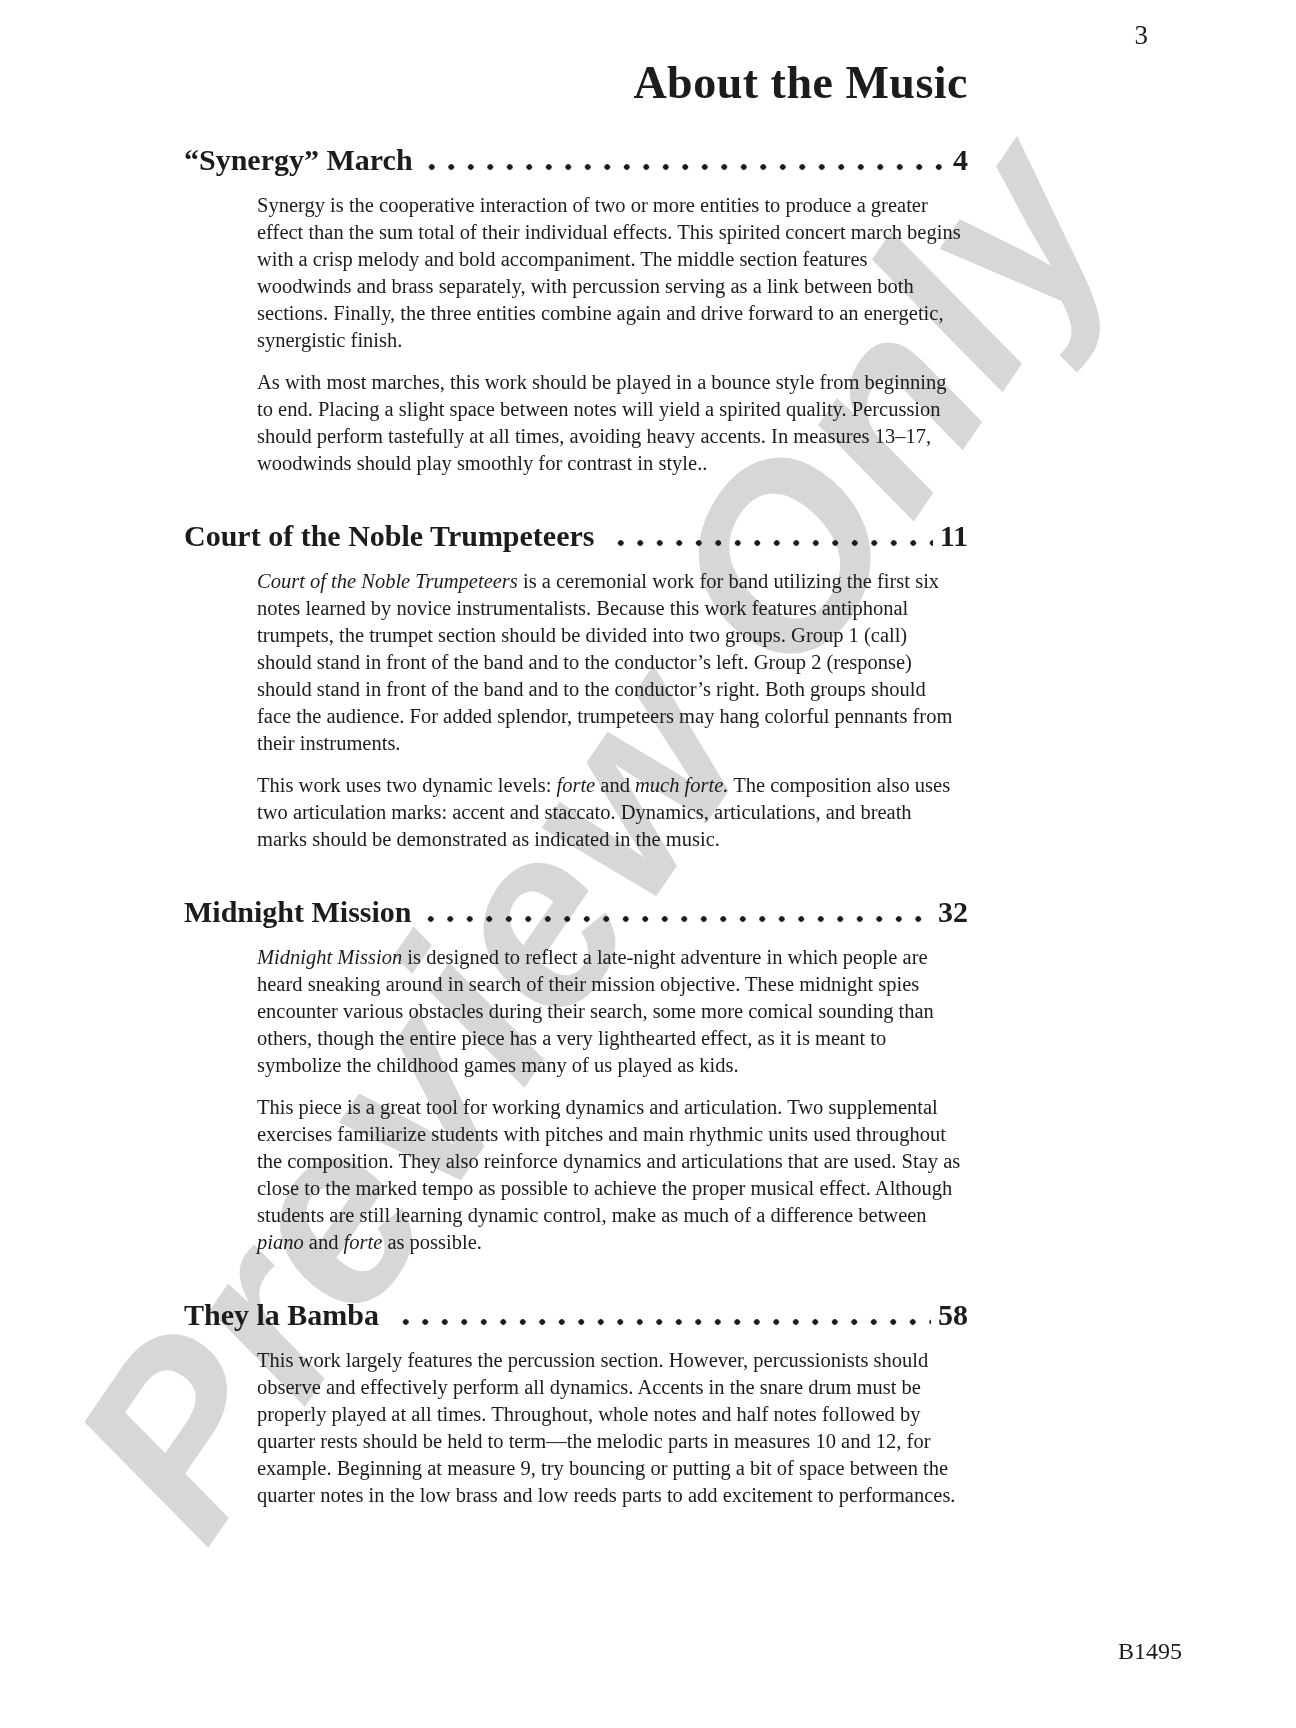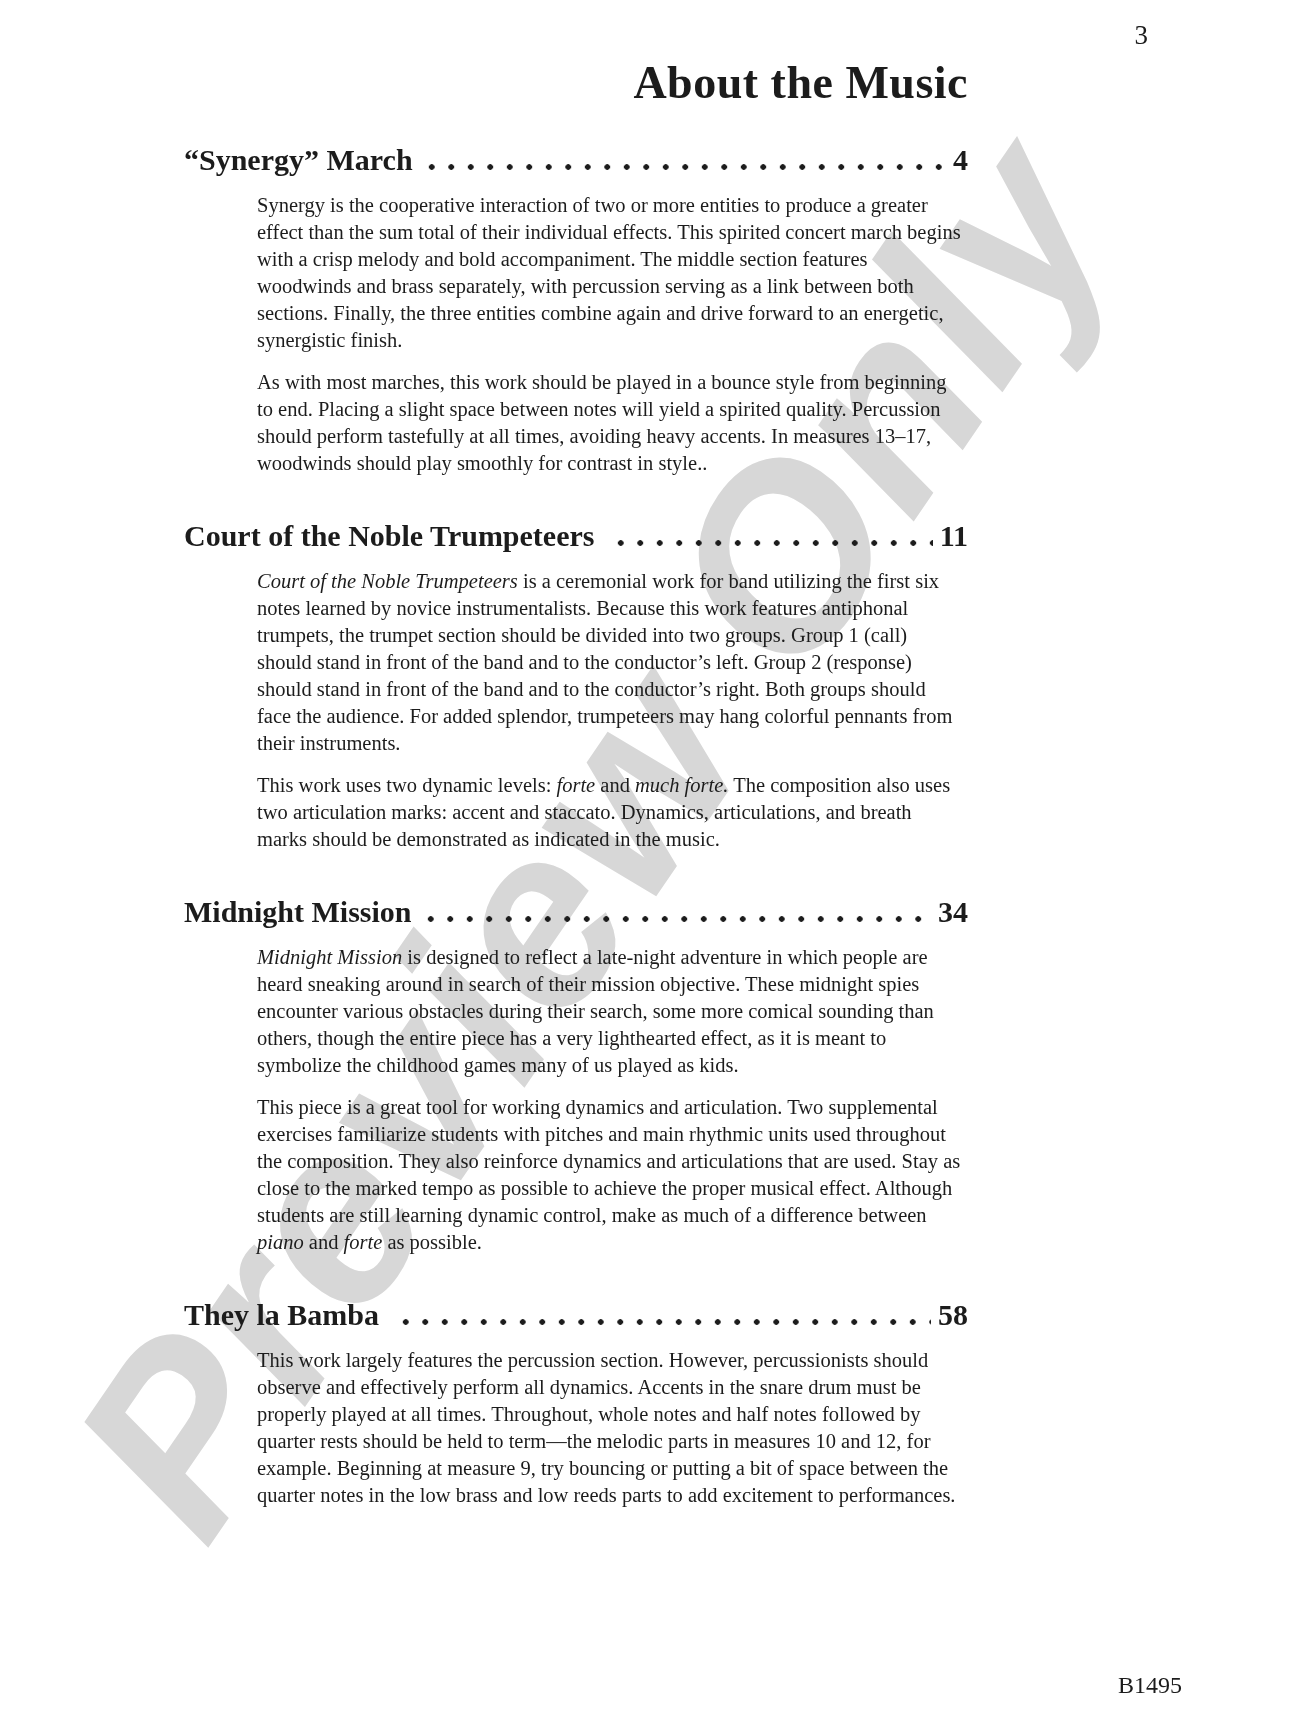--- a/index.html
+++ b/index.html
@@ -8,21 +8,21 @@
     overflow:hidden; font-family:"Liberation Serif", serif; color:#1c1c1c;
   }
   .watermark {
     position:absolute; left:592px; top:835px;
     transform:translate(-50%,-50%) rotate(-55.5deg);
     font-family:"Liberation Sans", sans-serif; font-weight:bold; font-style:italic;
     font-size:252px; letter-spacing:3px; color:#d7d7d7; white-space:nowrap;
     z-index:0; user-select:none;
   }
   .page-number { position:absolute; top:20px; right:148px; font-size:27px; z-index:2; }
-  .footer-code { position:absolute; top:1672px; right:114px; font-size:24px; z-index:2; }
+  .footer-code { position:absolute; top:1638px; right:114px; font-size:24px; z-index:2; }
   .content { position:absolute; left:184px; top:0; width:784px; z-index:1; }
   .title {
     font-size:46px; font-weight:bold; text-align:right;
     margin:56px 0 0 0; letter-spacing:0.5px;
   }
   .toc-section { margin-top:42px; }
   .toc-section:first-child { margin-top:34px; }
   .toc-line { display:flex; align-items:baseline; }
   .toc-title { font-size:30px; font-weight:bold; white-space:pre; padding-right:9px; }
   .toc-dots {
@@ -65,21 +65,21 @@
     <div class="paragraphs">
             <p><span class="it">Court of the Noble Trumpeteers</span><span> is a ceremonial work for band utilizing the first six notes learned by novice instrumentalists. Because this work features antiphonal trumpets, the trumpet section should be divided into two groups. Group 1 (call) should stand in front of the band and to the conductor’s left. Group 2 (response) should stand in front of the band and to the conductor’s right. Both groups should face the audience. For added splendor, trumpeteers may hang colorful pennants from their instruments.</span></p>
             <p><span>This work uses two dynamic levels: </span><span class="it">forte</span><span> and </span><span class="it">much forte.</span><span> The composition also uses two articulation marks: accent and staccato. Dynamics, articulations, and breath marks should be demonstrated as indicated in the music.</span></p>
           </div>
   </section>
 
   <section class="toc-section">
     <div class="toc-line">
       <span class="toc-title">Midnight Mission</span>
       <span class="toc-dots"></span>
-      <span class="toc-page">34</span>
+      <span class="toc-page">32</span>
     </div>
     <div class="paragraphs">
             <p><span class="it">Midnight Mission</span><span> is designed to reflect a late-night adventure in which people are heard sneaking around in search of their mission objective. These midnight spies encounter various obstacles during their search, some more comical sounding than others, though the entire piece has a very lighthearted effect, as it is meant to symbolize the childhood games many of us played as kids.</span></p>
             <p><span>This piece is a great tool for working dynamics and articulation. Two supplemental exercises familiarize students with pitches and main rhythmic units used throughout the composition. They also reinforce dynamics and articulations that are used. Stay as close to the marked tempo as possible to achieve the proper musical effect. Although students are still learning dynamic control, make as much of a difference between </span><span class="it">piano</span><span> and </span><span class="it">forte</span><span> as possible.</span></p>
           </div>
   </section>
 
   <section class="toc-section">
     <div class="toc-line">
       <span class="toc-title">They la Bamba </span>

